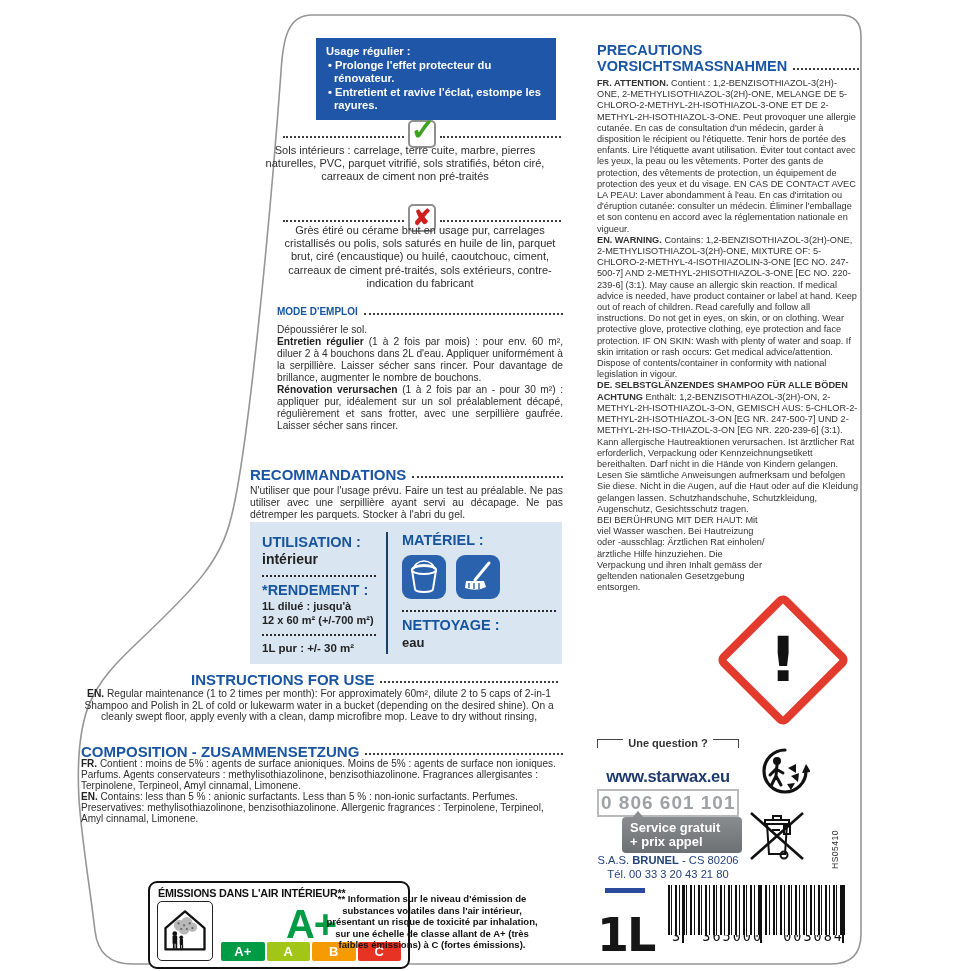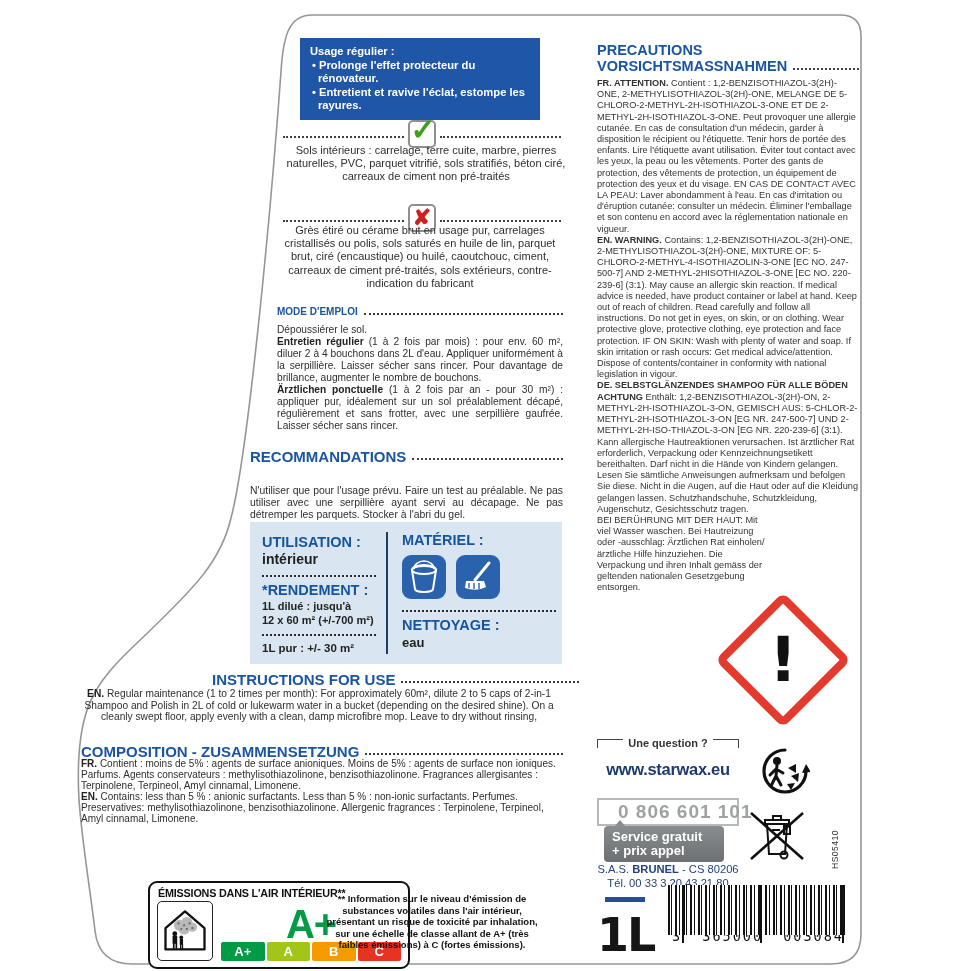--- a/index.html
+++ b/index.html
@@ -59,24 +59,24 @@
              transform:rotate(45deg);display:flex;align-items:center;justify-content:center;}
   .ghs-inner span{transform:rotate(-45deg);font-weight:900;font-size:62px;color:#111;
                   font-family:"DejaVu Sans",sans-serif;line-height:60px;}
   
   .contact{width:142px;color:#23437d;}
   .q-row{display:flex;align-items:flex-start;font-size:11px;font-weight:bold;color:#333;}
   .q-corner{flex:1;height:8px;border-top:1.6px solid #444;margin-top:2px;}
   .q-corner.left{border-left:1.6px solid #444;}
   .q-corner.right{border-right:1.6px solid #444;}
   .q-text{padding:0 5px;white-space:nowrap;}
-  .site{font-size:16.5px;font-weight:800;color:#1e3a6e;text-align:center;letter-spacing:-0.3px;margin-top:11px;}
-  .phone-box{border:2px solid #b7b9bb;background:#fff;text-align:center;padding:1px 19px;margin-top:19px;}
+  .site{font-size:16.5px;font-weight:800;color:#1e3a6e;text-align:center;letter-spacing:-0.3px;margin-top:18px;}
+  .phone-box{border:2px solid #b7b9bb;background:#fff;text-align:center;padding:1px 2px;margin-top:3px;}
   .phone-box span{color:#9fa2a5;font-weight:bold;font-size:19px;letter-spacing:1px;white-space:nowrap;}
-  .badge{position:relative;margin:0 0 0 7px;width:104px;background:linear-gradient(#8a8d90,#6d7073);
+  .badge{position:relative;margin:0 0 0 25px;width:104px;background:linear-gradient(#8a8d90,#6d7073);
          border-radius:4px;color:#fff;font-weight:bold;font-size:13px;line-height:14px;
          padding:4px 8px;}
   .badge:before{content:"";position:absolute;top:-6px;left:10px;border-left:6px solid transparent;
                 border-right:6px solid transparent;border-bottom:7px solid #8a8d90;}
   .addr{font-size:11.2px;line-height:14px;text-align:center;color:#23437d;}
   .flagbars{display:flex;justify-content:space-between;width:126px;margin:7px auto 0;}
   .flagbars .b{width:40px;height:5px;background:#2a4b9b;}
   .flagbars .r{width:40px;height:5px;background:#e30e1e;}
   
   .barcode{width:180px;}
@@ -91,55 +91,55 @@
 </style>
 </head>
 <body>
 
 <svg id="outline" width="970" height="971" viewBox="0 0 970 971">
   <path d="M 312,15 H 840 Q 861,15 861,36 V 934 Q 861,964 831,964 H 132 Q 99,964 95,931
            C 90,888 82,842 79,800 C 74,708 94,684 137,643 C 196,587 221,561 231,518
            C 247,458 269,235 281,72 C 283,38 288,15 312,15 Z" fill="none" stroke="#969696" stroke-width="1.6"></path>
 </svg>
 
-<div class="abs usage-box" style="left:300px;top:38px;width:220px;">
+<div class="abs usage-box" style="left:316px;top:38px;width:220px;">
   <div>Usage régulier :</div>
   <div class="bullet">• Prolonge l'effet protecteur du rénovateur.</div>
   <div class="bullet">• Entretient et ravive l'éclat, estompe les rayures.</div>
 </div>
 
 <div class="abs mark-row" style="left:283px;top:120px;width:278px;">
   <div class="dots"></div>
   <div class="mark-box">
       <span class="check-glyph">✓</span>
     </div>
   <div class="dots"></div>
 </div>
-<div class="abs center-par" style="left:284px;top:144px;width:284px;">Sols intérieurs : carrelage, terre cuite, marbre, pierres naturelles, PVC, parquet vitrifié, sols stratifiés, béton ciré, carreaux de ciment non pré-traités</div>
+<div class="abs center-par" style="left:263px;top:144px;width:284px;">Sols intérieurs : carrelage, terre cuite, marbre, pierres naturelles, PVC, parquet vitrifié, sols stratifiés, béton ciré, carreaux de ciment non pré-traités</div>
 
 <div class="abs mark-row" style="left:283px;top:204px;width:278px;">
   <div class="dots"></div>
   <div class="mark-box">
       <span class="cross-glyph">✘</span>
     </div>
   <div class="dots"></div>
 </div>
 <div class="abs center-par" style="left:274px;top:224px;width:292px;">Grès étiré ou cérame brut en usage pur, carrelages cristallisés ou polis, sols saturés en huile de lin, parquet brut, ciré (encaustique) ou huilé, caoutchouc, ciment, carreaux de ciment pré-traités, sols extérieurs, contre-indication du fabricant</div>
 
 <div class="abs hrow" style="left:277px;top:306px;width:286px;">
   <span class="h-navy" style="font-size:10px;">MODE D'EMPLOI</span>
   <span class="dots"></span>
 </div>
 <div class="abs just-par" style="left:277px;top:324px;width:286px;">
   <p>Dépoussiérer le sol.</p>
   <p><b class="lead">Entretien régulier </b><span>(1 à 2 fois par mois) : pour env. 60 m², diluer 2 à 4 bouchons dans 2L d'eau. Appliquer uniformément à la serpillière. Laisser sécher sans rincer. Pour davantage de brillance, augmenter le nombre de bouchons.</span></p>
-  <p><b class="lead">Ärztlichen ponctuelle </b><span>(1 à 2 fois par an - pour 30 m²) : appliquer pur, idéalement sur un sol préalablement décapé, régulièrement et sans frotter, avec une serpillière gaufrée. Laisser sécher sans rincer.</span></p>
-</div>
-
-<div class="abs hrow" style="left:250px;top:448px;width:313px;">
+  <p><b class="lead">Rénovation verursachen </b><span>(1 à 2 fois par an - pour 30 m²) : appliquer pur, idéalement sur un sol préalablement décapé, régulièrement et sans frotter, avec une serpillière gaufrée. Laisser sécher sans rincer.</span></p>
+</div>
+
+<div class="abs hrow" style="left:250px;top:466px;width:313px;">
   <span class="h-navy" style="font-size:15px;">RECOMMANDATIONS</span>
   <span class="dots"></span>
 </div>
 <div class="abs just-par" style="left:250px;top:485px;width:313px;font-size:10.4px;">N'utiliser que pour l'usage prévu. Faire un test au préalable. Ne pas utiliser avec une serpillière ayant servi au décapage. Ne pas détremper les parquets. Stocker à l'abri du gel.</div>
 
 <div class="abs panel" style="left:250px;top:522px;width:312px;height:142px;">
   <div class="col-l">
     <div class="p-head">UTILISATION :</div>
     <div class="p-val">intérieur</div>
     <div class="p-dots"></div>
@@ -172,21 +172,21 @@
             </g>
           </svg>
       </div>
     </div>
     <div class="p-dots" style="width:96%;margin-top:9px;"></div>
     <div class="p-head">NETTOYAGE :</div>
     <div class="p-val" style="font-size:13px;">eau</div>
   </div>
 </div>
 
-<div class="abs hrow" style="left:96px;top:671px;width:483px;">
+<div class="abs hrow" style="left:75px;top:671px;width:483px;">
   <span style="flex:0.62;"></span>
   <span class="h-navy" style="font-size:15px;">INSTRUCTIONS FOR USE</span>
   <span class="dots"></span>
 </div>
 <div class="abs" style="left:75px;top:688px;width:488px;font-size:10.2px;line-height:11.6px;text-align:center;">
   <b class="lead">EN. </b><span>Regular maintenance (1 to 2 times per month): For approximately 60m², dilute 2 to 5 caps of 2-in-1 Shampoo and Polish in 2L of cold or lukewarm water in a bucket (depending on the desired shine). On a cleanly swept floor, apply evenly with a clean, damp microfibre mop. Leave to dry without rinsing,</span>
 </div>
 
 <div class="abs hrow" style="left:81px;top:743px;width:482px;">
   <span class="h-navy" style="font-size:15px;">COMPOSITION - ZUSAMMENSETZUNG</span>

